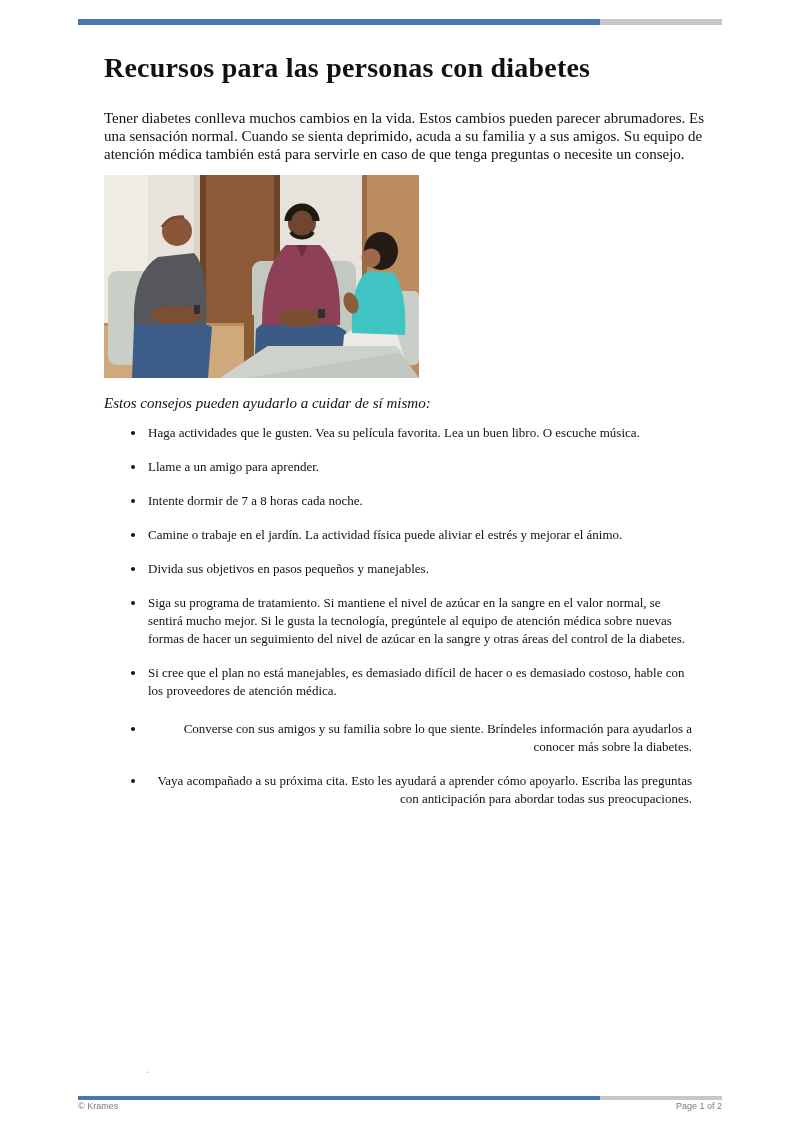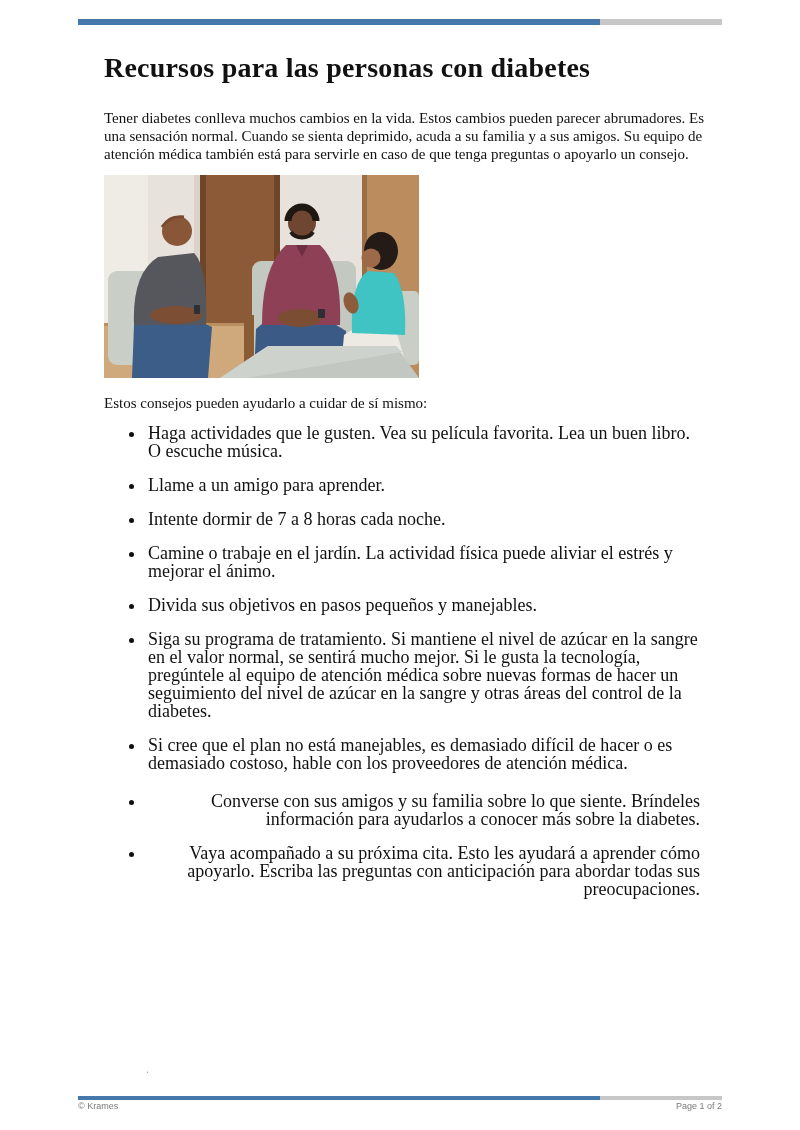--- a/index.html
+++ b/index.html
@@ -53,31 +53,32 @@
     margin: 20px 0 0 0;
     font-size: 22px;
     line-height: 26px;
     font-weight: bold;
   }
   h2.section-heading.second { margin-top: 8px; }
   p.lead {
     margin: 16px 0 0 0;
     font-size: 15px;
     line-height: 18px;
+    font-style: italic;
   }
   ul.tips {
     margin: 12px 0 0 0;
     padding: 0 0 0 42px;
     list-style: disc;
   }
   ul.tips.second { margin-top: 20px; text-align: right; }
   ul.tips li {
-    font-size: 18px;
+    font-size: 13px;
     line-height: 18px;
-    margin: 0 4px 16px 0;
+    margin: 0 12px 16px 0;
     padding-left: 2px;
   }
   .stray-mark {
     position: absolute;
     left: 146px;
     top: 1062px;
     font-size: 12px;
     color: #aaaaaa;
   }
   .footer-row {
@@ -99,21 +100,21 @@
 
   <div class="rule top">
     <div class="blue"></div>
     <div class="gray"></div>
   </div>
 
   <main class="content">
 
     <h1 class="title">Recursos para las personas con diabetes</h1>
 
-    <p class="body-text">Tener diabetes conlleva muchos cambios en la vida. Estos cambios pueden parecer abrumadores. Es una sensación normal. Cuando se sienta deprimido, acuda a su familia y a sus amigos. Su equipo de atención médica también está para servirle en caso de que tenga preguntas o apoyarlo un consejo.</p>
+    <p class="body-text">Tener diabetes conlleva muchos cambios en la vida. Estos cambios pueden parecer abrumadores. Es una sensación normal. Cuando se sienta deprimido, acuda a su familia y a sus amigos. Su equipo de atención médica también está para servirle en caso de que tenga preguntas o necesite un consejo.</p>
 
     <figure class="photo">
       <svg width="315" height="203" viewBox="0 0 315 203">
 
         <rect x="0" y="0" width="315" height="203" fill="#e7e3dc"></rect>
         <rect x="0" y="0" width="44" height="203" fill="#efece6"></rect>
 
         <rect x="96" y="0" width="80" height="158" fill="#8c5a37"></rect>
         <rect x="96" y="0" width="6" height="158" fill="#6e4527"></rect>
         <rect x="170" y="0" width="6" height="158" fill="#6e4527"></rect>

